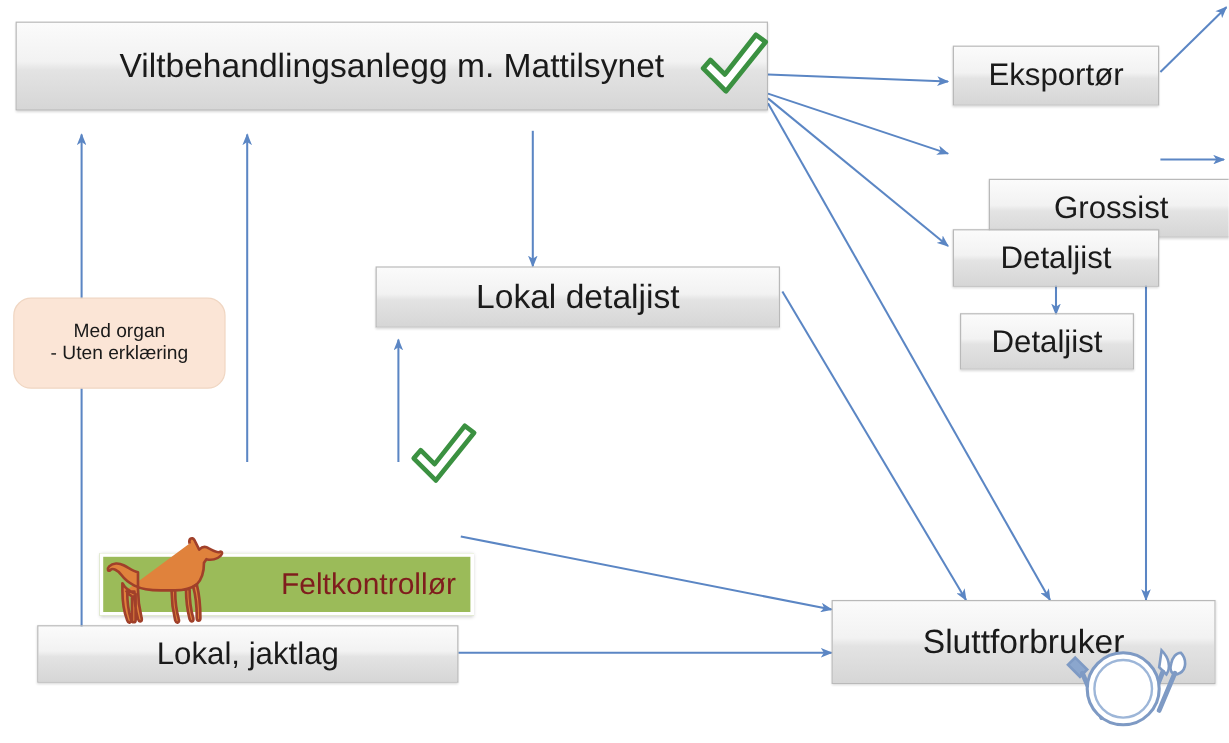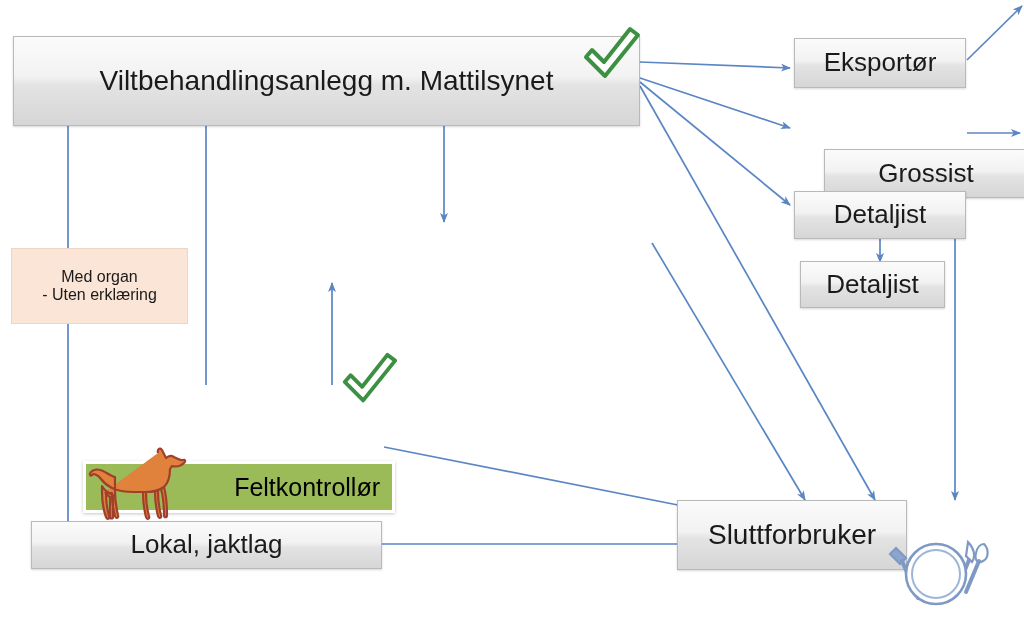--- a/index.html
+++ b/index.html
@@ -44,21 +44,21 @@
   }
   
   .box-peach {
     background: #fbe5d6;
     border: 1px solid #f0d6c2;
   }
   .box-green {
     background: #9bbb59;
     border: 3px solid #ffffff;
     box-shadow: 0 1px 3px rgba(0,0,0,0.22);
-    color: #000000;
+    color: #7f1d1d;
   }
   .t28 { font-size: 28px; }
   .t26 { font-size: 26px; }
   .t25 { font-size: 25px; }
   .t16 { font-size: 16px; }
 
   .check {
     position: absolute;
     pointer-events: none;
   }
@@ -108,56 +108,59 @@
       <path d="M384,447 L693,508"></path>
 
       <path d="M382,544 L693,544"></path>
 
       <path d="M967,60 L1022,6"></path>
 
       <path d="M967,133 L1020,133"></path>
     </g>
   </svg>
 
-  <div class="node box-grey t28" style="left:13px; top:36px; width:627px; height:90px;">
+  <div class="node box-grey t28" style="left:13px; top:18px; width:627px; height:74px;">
     <span>Viltbehandlingsanlegg m. Mattilsynet</span>
   </div>
 
   <div class="node box-grey t26" style="left:794px; top:38px; width:172px; height:50px;">
     <span>Eksportør</span>
   </div>
 
   <div class="node box-grey t26" style="left:824px; top:109px; width:204px; height:49px;margin-top:40px;">
     <span>Grossist</span>
   </div>
 
   <div class="node box-grey t26" style="left:794px; top:191px; width:172px; height:48px;">
     <span>Detaljist</span>
   </div>
 
   <div class="node box-grey t26" style="left:800px; top:261px; width:145px; height:47px;">
     <span>Detaljist</span>
   </div>
 
-
-  <div class="node box-peach t16" style="left:11px; top:248px; width:177px; height:76px;">
+  <div class="node box-grey t28" style="left:313px; top:222px; width:337px; height:51px;">
+    <span>Lokal detaljist</span>
+  </div>
+
+  <div class="node box-peach t16" style="left:11px; top:248px; width:177px; height:76px;border-radius:15px;">
     <span>Med organ
 - Uten erklæring</span>
   </div>
 
 
   <div class="node box-green t25" style="left:83px; top:461px; width:312px; height:52px; justify-content:flex-end; padding-right:12px;">
     <span>Feltkontrollør</span>
   </div>
 
   <div class="node box-grey t26" style="left:31px; top:521px; width:351px; height:48px;">
     <span>Lokal, jaktlag</span>
   </div>
 
-  <div class="node box-grey t28" style="left:677px; top:500px; width:230px; height:70px;text-align:right;">
+  <div class="node box-grey t28" style="left:693px; top:500px; width:320px; height:70px;text-align:right;">
     <span>Sluttforbruker</span>
   </div>
 
   <svg class="check" style="left:578px; top:24px;" width="64" height="64" viewBox="0 0 64 64" xmlns="http://www.w3.org/2000/svg">
     <path d="M8,33 L14,26 L26,38 L52,5 L60,11 L27,52 Z" fill="#ffffff" stroke="#3b9141" stroke-width="4" stroke-linejoin="round" stroke-linecap="round"></path>
   </svg>
 
   <svg class="check" style="left:337px; top:350px;" width="62" height="62" viewBox="0 0 64 64" xmlns="http://www.w3.org/2000/svg">
     <path d="M8,33 L14,26 L26,38 L52,5 L60,11 L27,52 Z" fill="#ffffff" stroke="#3b9141" stroke-width="4" stroke-linejoin="round" stroke-linecap="round"></path>
   </svg>

